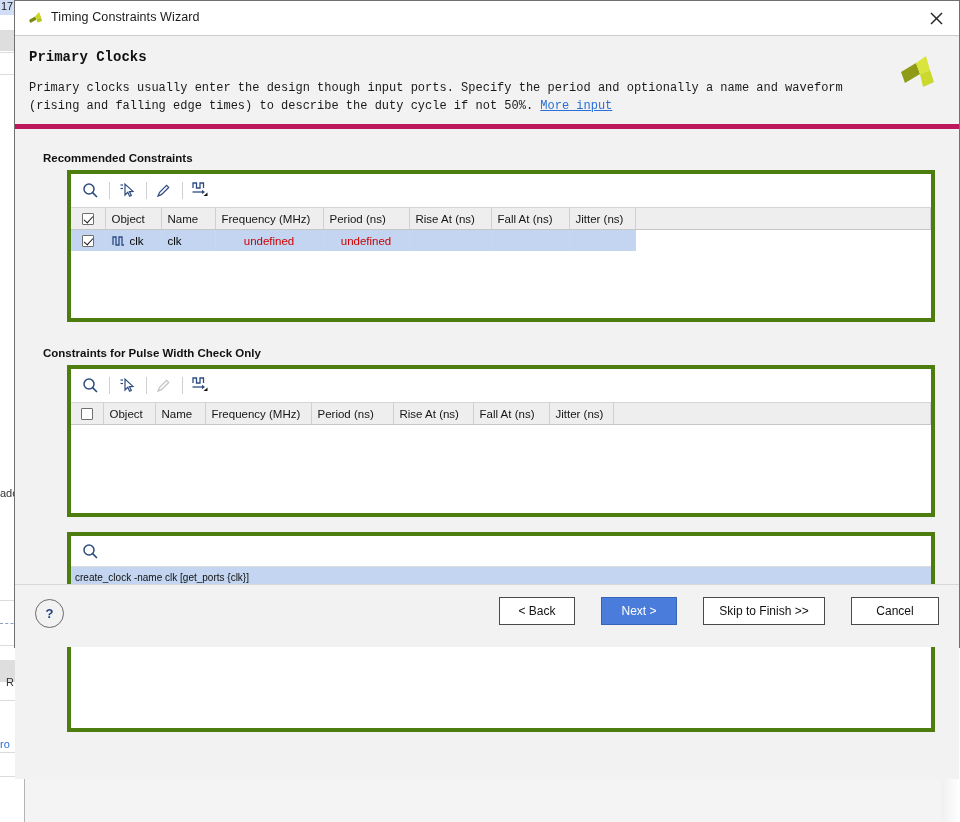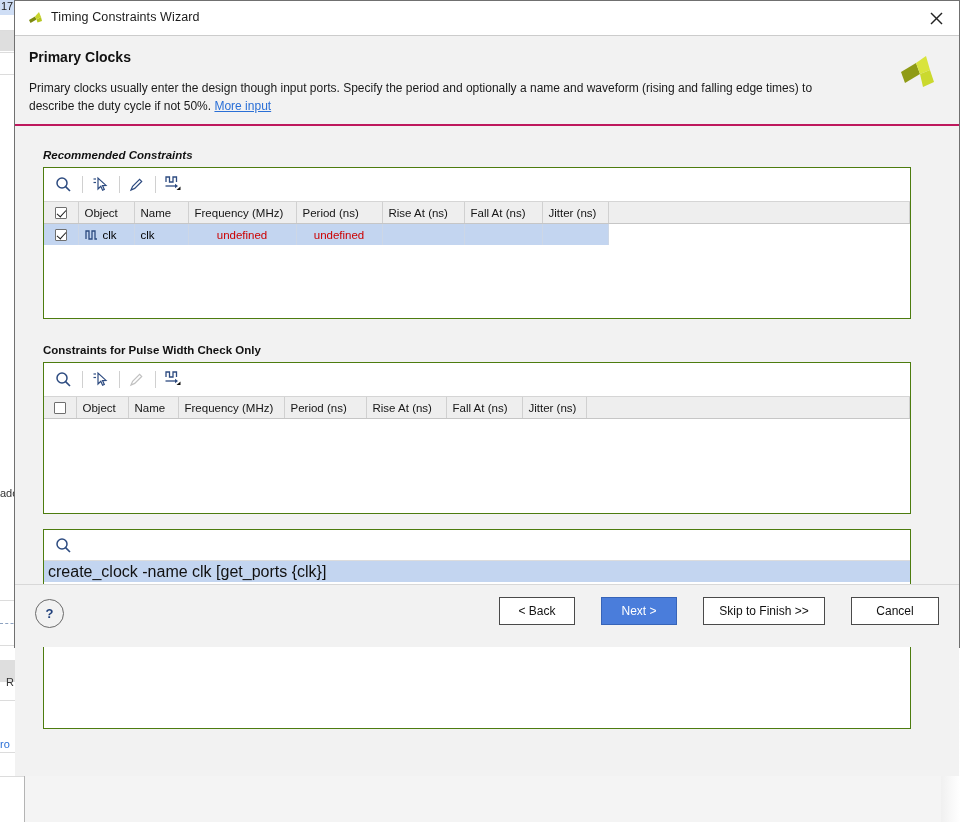--- a/index.html
+++ b/index.html
@@ -53,21 +53,22 @@
   }
   .close-btn {
     position:absolute; right:8px; top:5px; width:30px; height:24px;
     display:flex; align-items:center; justify-content:center; cursor:pointer;
   }
   .close-btn svg { display:block; }
 
   
   .head {
     position:relative; height:88px; background:#f2f2f2;
-    border-bottom:2px solid #be185d;
+    border-bottom:5px solid #be185d;
+    font-family:Liberation Mono, monospace;
   }
   .head-title {
     position:absolute; left:14px; top:13px;
     font-size:14px; font-weight:bold; color:#111;
   }
   .head-desc {
     position:absolute; left:14px; top:43px; width:820px;
     font-size:12px; line-height:18px; color:#1a1a1a;
   }
   .link { color:#2a6fd6; }
@@ -75,21 +76,21 @@
 
   
   .body { position:relative; background:#f2f2f2; height:650px; }
 
   .section-label {
     position:absolute; font-size:11.5px; font-weight:bold; color:#111;
   }
 
   .panel {
     position:absolute; background:#ffffff;
-    border:1px solid #4d7c0f; box-sizing:border-box;
+    border:4px solid #4d7c0f; box-sizing:border-box;margin-left:24px;
   }
   .panel-toolbar {
     position:relative; height:33px; border-bottom:1px solid #d5d5d5;
     background:#ffffff;
   }
   .tb-btn {
     position:absolute; top:6px; width:21px; height:21px;
     display:flex; align-items:center; justify-content:center; cursor:pointer;
   }
   .tb-sep {
@@ -139,21 +140,21 @@
   }
   .tab.inactive { color:#8d8d8d; }
   .tab-divider { position:absolute; top:5px; width:1px; height:18px; background:#b0b0b0; }
 
   .preview-search {
     position:relative; height:30px; background:#ffffff;
     border-bottom:1px solid #dcdcdc;
   }
   .preview-row {
     position:relative; height:21px; line-height:21px; padding-left:4px;
-    background:#c3d5f0; font-size:16px; color:#111; cursor:pointer;
+    background:#c3d5f0; font-size:10px; color:#111; cursor:pointer;
   }
 
   
   .footer {
     position:absolute; left:0; right:0; bottom:0; height:62px;
     background:#f2f2f2; border-top:1px solid #d8d8d8;
   }
   .help-btn {
     position:absolute; left:20px; top:14px; width:27px; height:27px;
     border:1px solid #6a6a6a; border-radius:50%;
@@ -235,21 +236,21 @@
         <svg width="42" height="40" viewBox="0 0 42 40">
           <polygon points="5,18 20,9 24,20 9,29" fill="#8f9b16"></polygon>
           <polygon points="20,9 30,2 34,16 24,20" fill="#d9e43c"></polygon>
           <polygon points="24,20 34,16 38,28 27,33" fill="#cbd92e"></polygon>
         </svg>
       </span>
     </div>
 
     <div class="body">
 
-      <div class="section-label" style="left:28px;top:23px;font-style:italic;">Recommended Constraints</div>
+      <div class="section-label" style="left:28px;top:23px;">Recommended Constraints</div>
 
       <div class="panel" style="left:28px;top:41px;width:868px;height:152px;">
 
         <div class="panel-toolbar">
           <div class="tb-btn" style="left:9px;">
             <svg width="17" height="17" viewBox="0 0 17 17">
               <circle cx="7" cy="7" r="5" fill="none" stroke="#2d4b80" stroke-width="1.5"></circle>
               <line x1="10.6" y1="10.6" x2="15" y2="15" stroke="#2d4b80" stroke-width="1.6"></line>
             </svg>
           </div>

